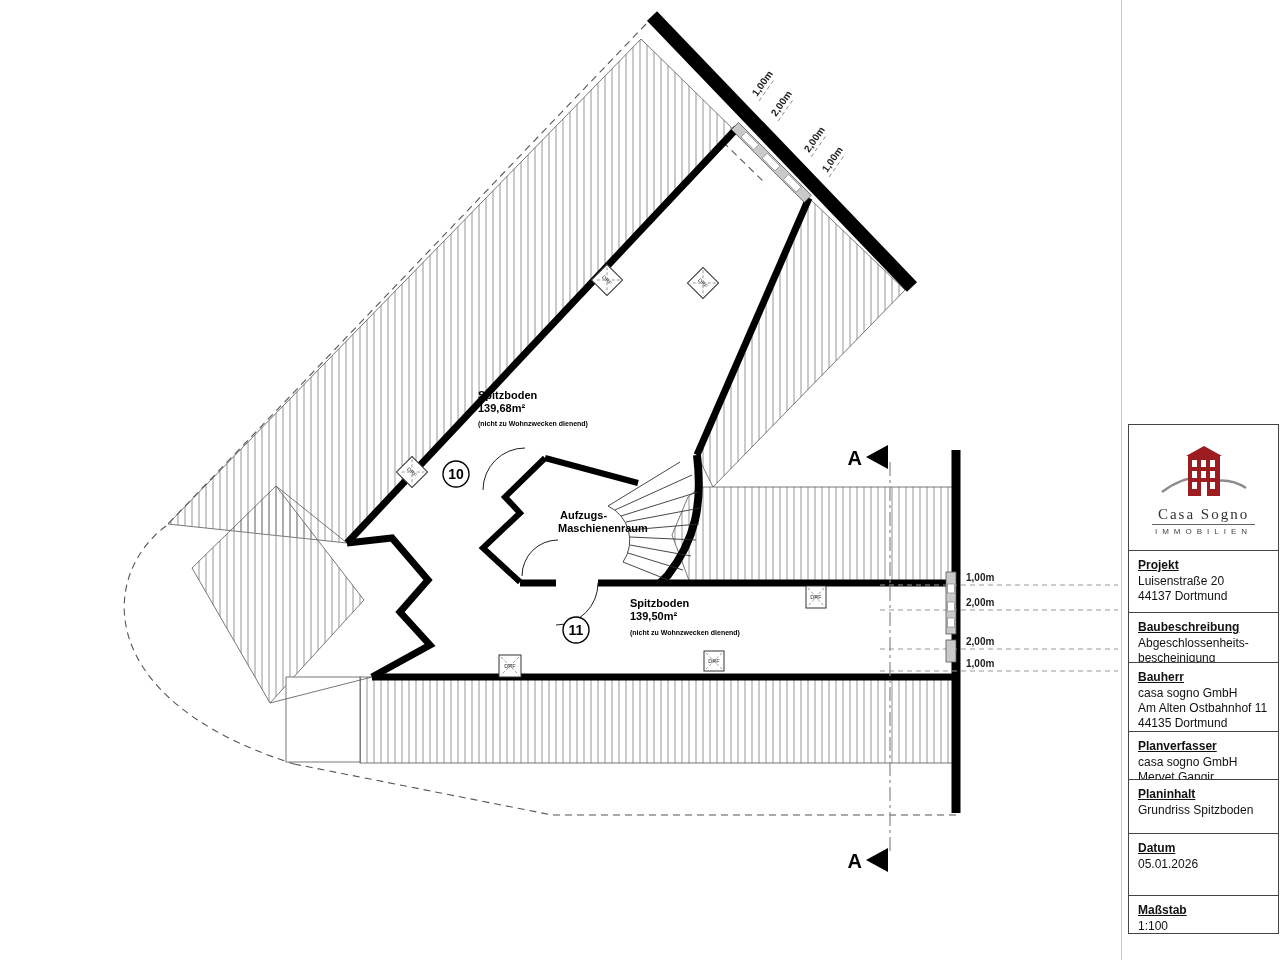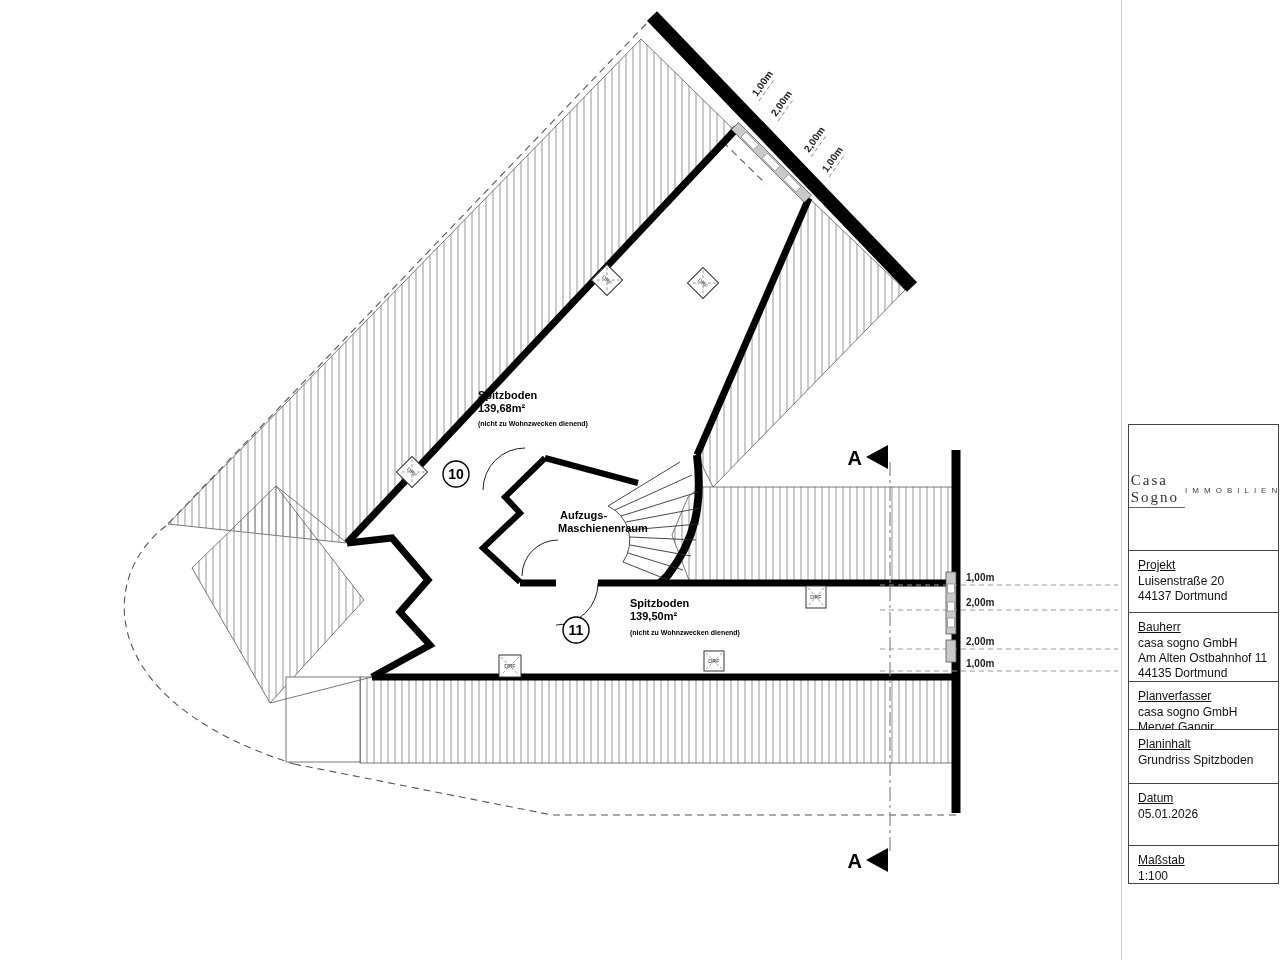--- a/index.html
+++ b/index.html
@@ -3,23 +3,23 @@
 <meta charset="utf-8">
 <style>
   html,body{margin:0;padding:0;background:#fff;}
   #sheet{position:relative;width:1280px;height:960px;background:#fff;overflow:hidden;
          font-family:"Liberation Sans",sans-serif;color:#111;}
   svg text{font-family:"Liberation Sans",sans-serif;}
   
   #titleblock{position:absolute;left:1128px;top:425px;width:151px;}
   .tb-box{box-sizing:border-box;border:1px solid #444;margin-top:-1px;padding:7px 0 0 9px;
           background:#fff;overflow:hidden;}
-  .tb-h{font-size:12px;font-weight:normal;text-decoration:underline;margin-bottom:2px;}
+  .tb-h{font-size:12px;font-weight:bold;text-decoration:underline;margin-bottom:2px;}
   .tb-l{font-size:12px;line-height:15px;}
-  #logo-box{display:flex;flex-direction:row;align-items:center;justify-content:center;
+  #logo-box{display:flex;flex-direction:column;align-items:center;justify-content:center;
             padding:4px 0 0 0;}
   #logo-name{font-family:"Liberation Serif",serif;font-size:15px;letter-spacing:2px;color:#333;
              border-bottom:1px solid #666;padding:0 6px 1px 6px;}
   #logo-sub{font-size:8px;letter-spacing:5px;color:#444;margin-top:2px;}
   #sheet-foldline{position:absolute;left:1121px;top:0;width:1px;height:960px;background:#c9c9c9;}
 </style>
 </head>
 <body>
 
 <div id="sheet">
@@ -229,20 +229,25 @@
       <div id="logo-name">Casa Sogno</div>
       <div id="logo-sub">IMMOBILIEN</div>
     </div>
 
     <div class="tb-box" style="height:63px">
       <div class="tb-h">Projekt</div>
       <div class="tb-l">Luisenstraße 20</div>
       <div class="tb-l">44137 Dortmund</div>
     </div>
 
+    <div class="tb-box" style="height:51px">
+      <div class="tb-h">Baubeschreibung</div>
+      <div class="tb-l">Abgeschlossenheits-</div>
+      <div class="tb-l">bescheinigung</div>
+    </div>
 
     <div class="tb-box" style="height:70px">
       <div class="tb-h">Bauherr</div>
       <div class="tb-l">casa sogno GmbH</div>
       <div class="tb-l">Am Alten Ostbahnhof 11</div>
       <div class="tb-l">44135 Dortmund</div>
     </div>
 
     <div class="tb-box" style="height:49px">
       <div class="tb-h">Planverfasser</div>

